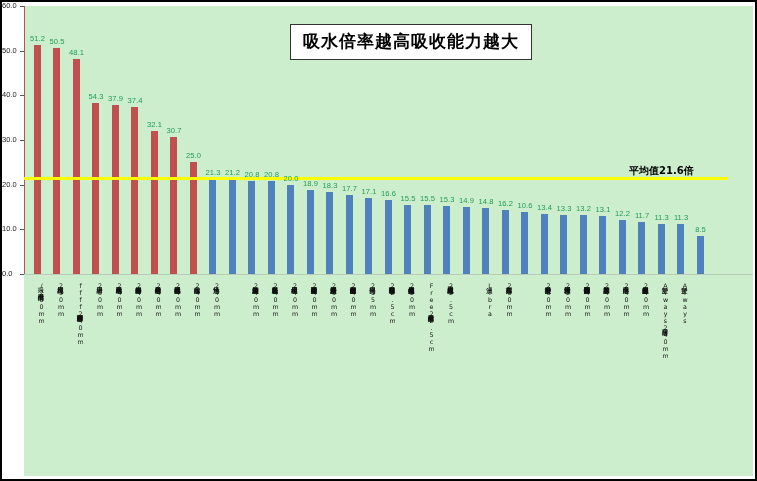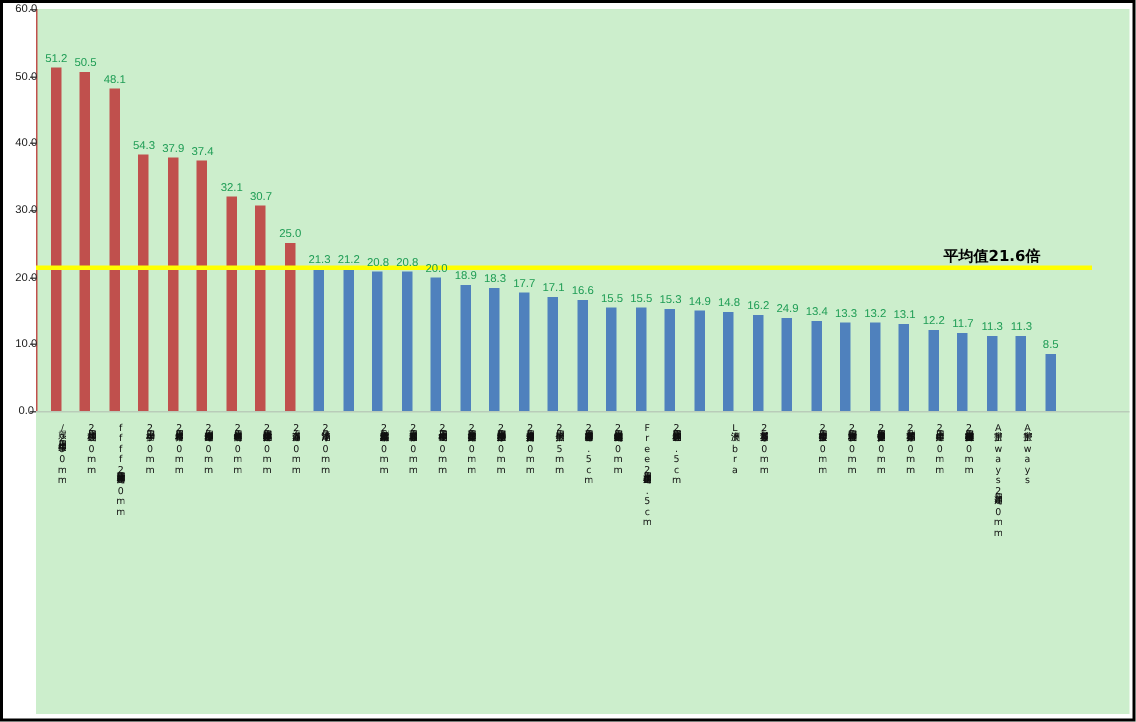--- a/index.html
+++ b/index.html
@@ -26,21 +26,21 @@
   #yaxis{
     position:absolute;left:22px;top:4px;width:1px;height:268px;
     background:#c0504d;
   }
   .ytick-line{
     position:absolute;left:18px;width:4px;height:1px;background:#555555;
   }
   .ytick-lbl{
     position:absolute;
     left:0px;width:31px;
-    text-align:center;
+    text-align:left;
     font-size:7.5px;
     color:#222222;
     font-family:"Liberation Sans",sans-serif;
     line-height:8px;
   }
   #xaxis{
     position:absolute;left:22px;top:272px;width:729px;height:1px;
     background:#b9ccb9;
   }
   
@@ -268,21 +268,21 @@
         <div class="dlabel" style="bottom: 68.1067px;">14.8</div>
         <div class="xlabel">澳洲Libra卫生巾（澳洲原装）</div>
       </div>
       <div class="bar-slot" style="left: 494px; top: 4px; height: 268px;">
         <div class="bar blue" style="height: 64.32px;"></div>
         <div class="dlabel" style="bottom: 66.32px;">16.2</div>
         <div class="xlabel">苏菲棉柔系列230mm</div>
       </div>
       <div class="bar-slot" style="left: 513.5px; top: 4px; height: 268px;">
         <div class="bar blue" style="height: 62.0867px;"></div>
-        <div class="dlabel" style="bottom: 64.0867px;">24.9</div>
+        <div class="dlabel" style="bottom: 64.0867px;">10.6</div>
         <div class="xlabel">露安意感棉极薄日用丝薄（韩国原装）</div>
       </div>
       <div class="bar-slot" style="left: 533px; top: 4px; height: 268px;">
         <div class="bar blue" style="height: 59.8533px;"></div>
         <div class="dlabel" style="bottom: 61.8533px;">13.4</div>
         <div class="xlabel">护舒宝轻柔日用卫生巾230mm</div>
       </div>
       <div class="bar-slot" style="left: 552.5px; top: 4px; height: 268px;">
         <div class="bar blue" style="height: 59.4067px;"></div>
         <div class="dlabel" style="bottom: 61.4067px;">13.3</div>
@@ -321,13 +321,16 @@
       <div class="bar-slot" style="left: 689px; top: 4px; height: 268px;">
         <div class="bar blue" style="height: 37.9667px;"></div>
         <div class="dlabel" style="bottom: 39.9667px;">8.5</div>
         <div class="xlabel"></div>
       </div>
     </div>
 
   <div id="avg-line" style="top: 174.52px;"></div>
   <div id="avg-label" style="top: 161.52px; left: 627px;">平均值21.6倍</div>
 
+  <div id="title-box">
+    <div class="t">吸水倍率越高吸收能力越大</div>
+  </div>
 </div>
 
 </body></html>

